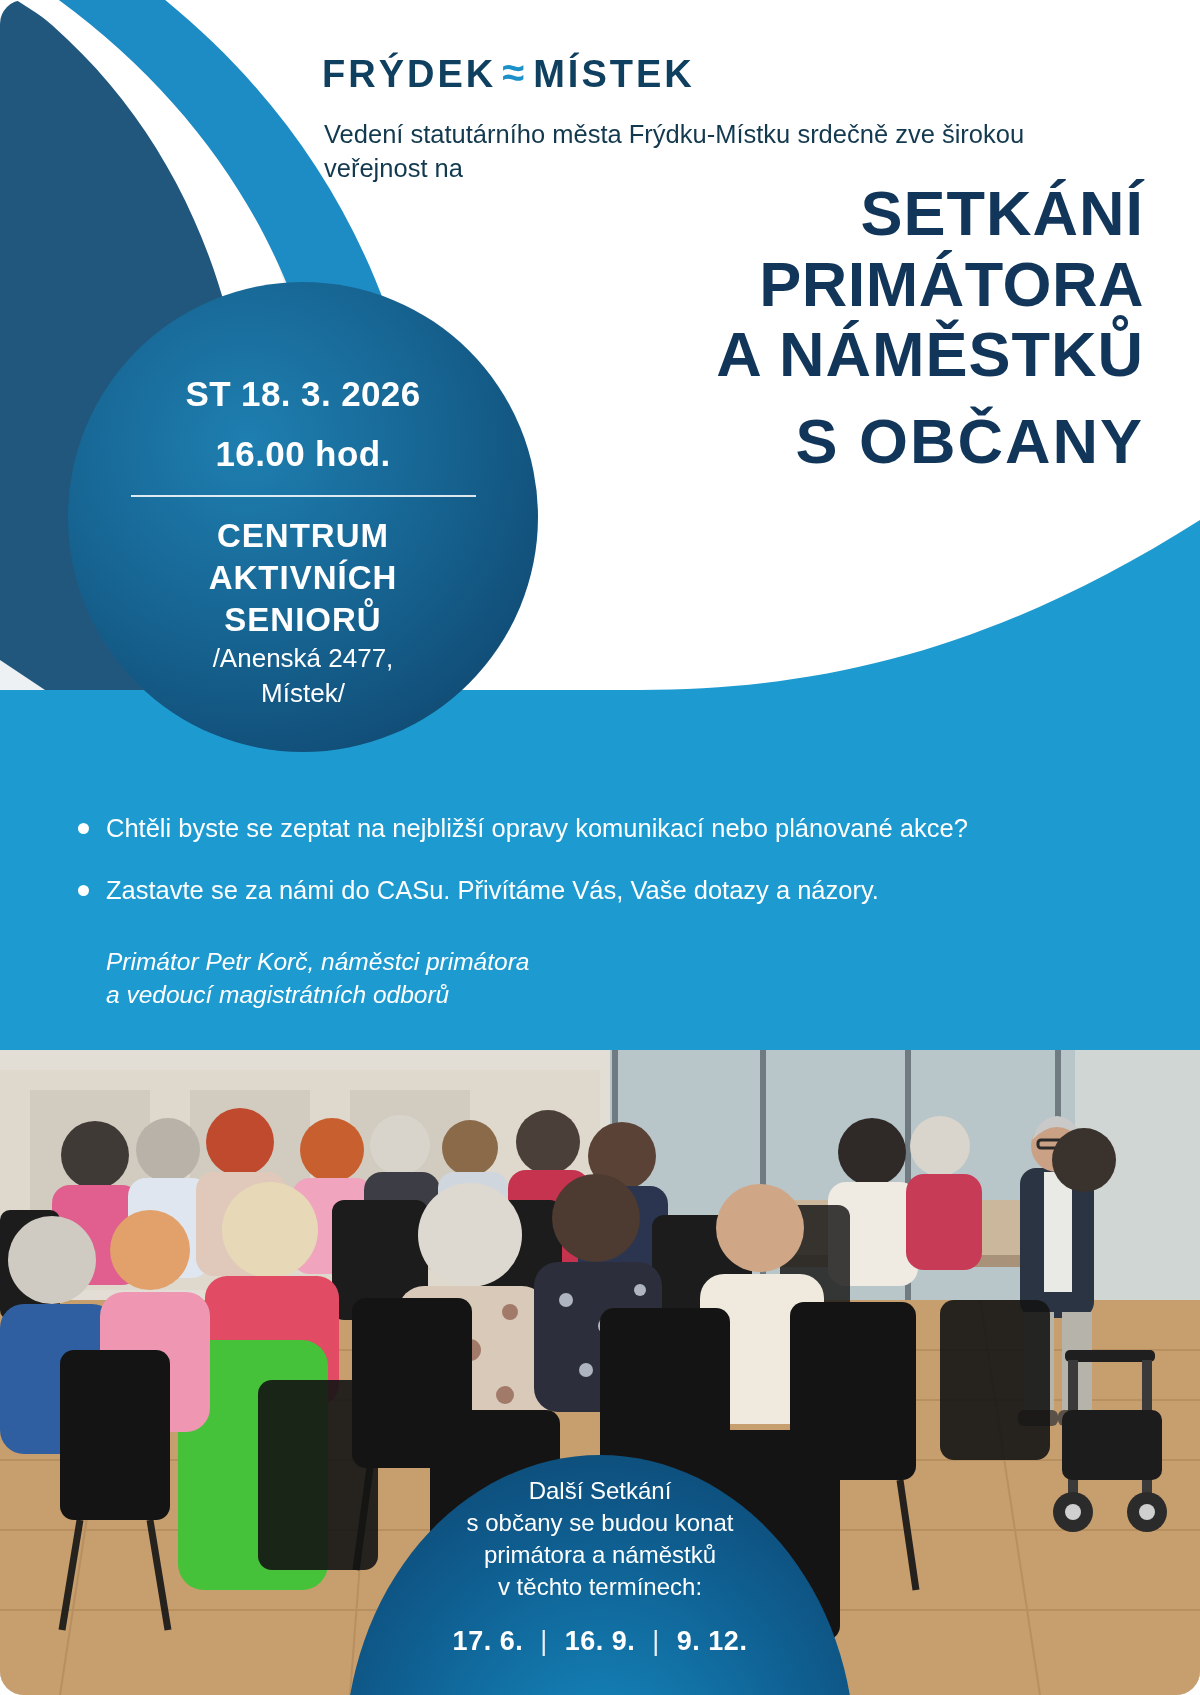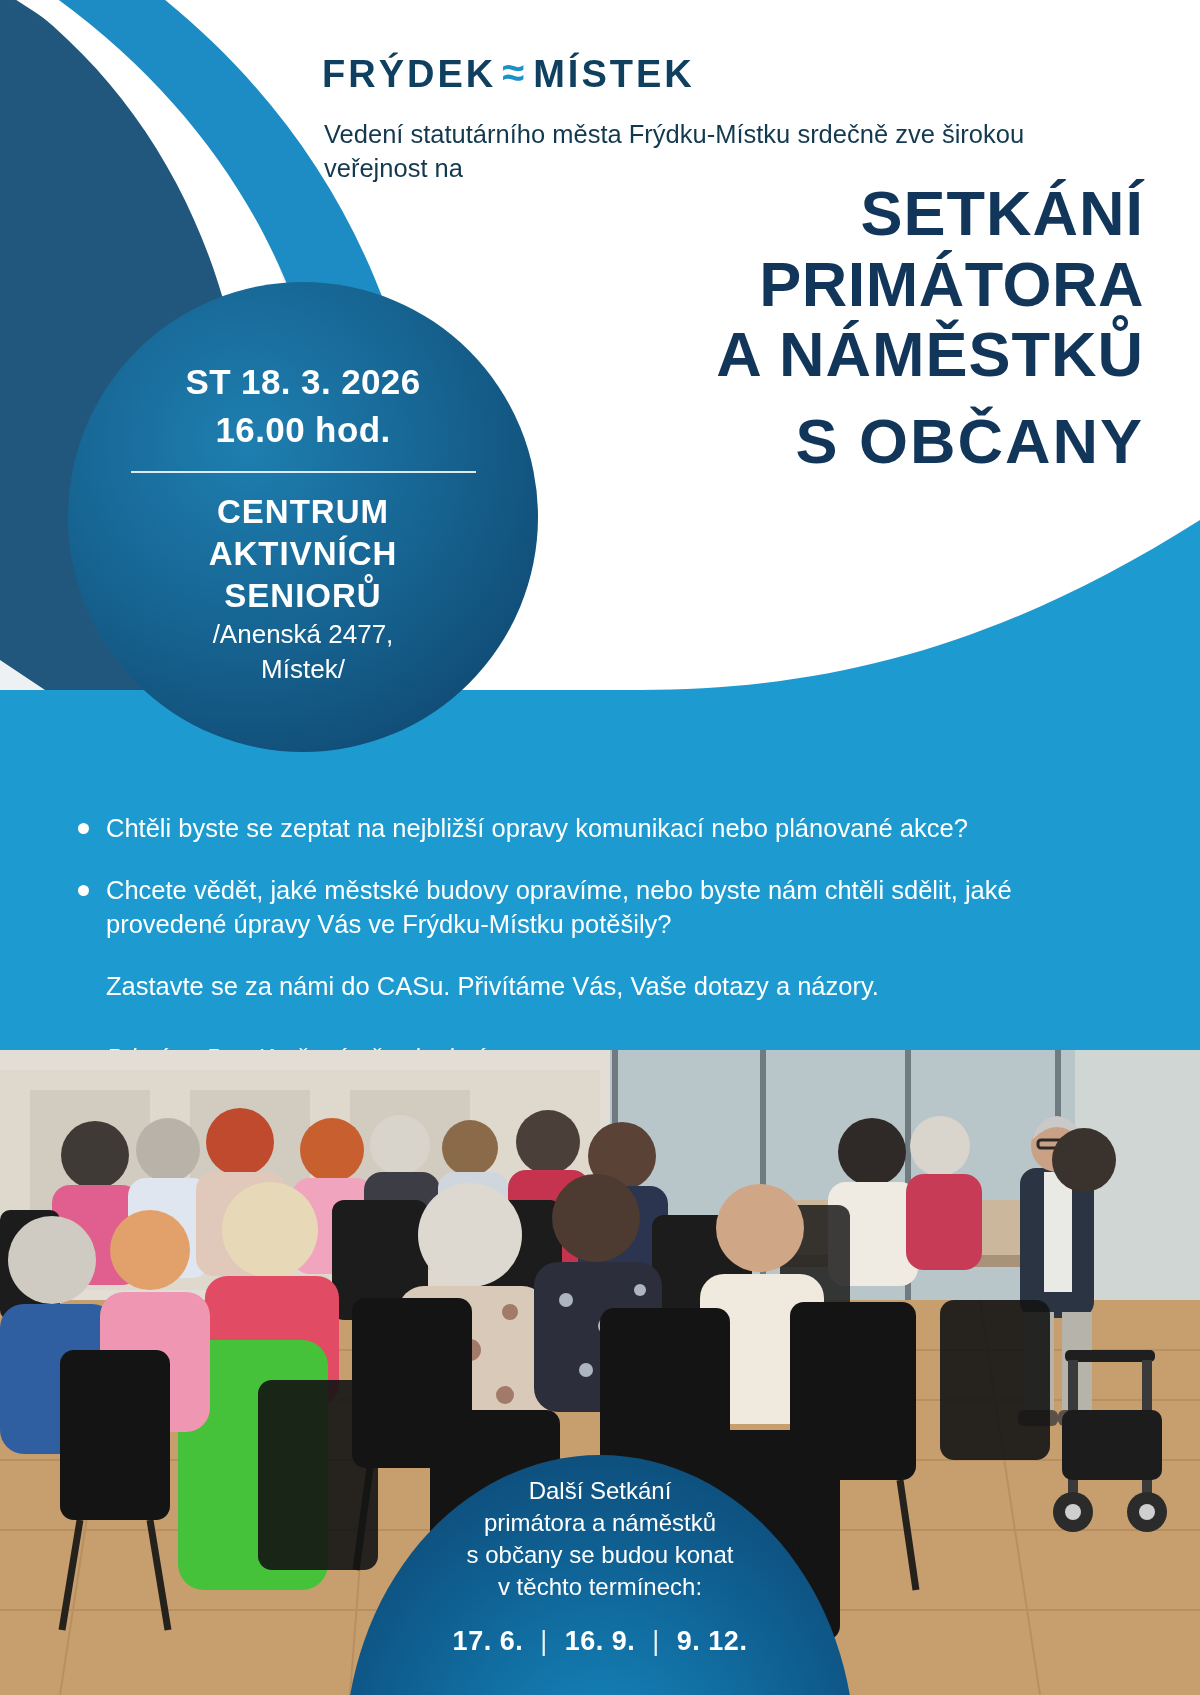--- a/index.html
+++ b/index.html
@@ -9,20 +9,21 @@
   }
   body {
     font-family: "Liberation Sans", sans-serif;
   }
   .poster {
     position: relative;
     width: 1200px;
     height: 1695px;
     overflow: hidden;
     background: #ffffff;
+    border-radius: 24px;
   }
 
   
   .swoosh-layer {
     position: absolute;
     inset: 0;
     overflow: hidden;
   }
 
   
@@ -84,20 +85,21 @@
     color: #ffffff;
     text-align: center;
     box-sizing: border-box;
     padding-top: 76px;
   }
   .circle .date {
     font-size: 35px;
     font-weight: bold;
     line-height: 1.38;
     letter-spacing: 0.4px;
+    margin-top: 12px;
   }
   .circle .rule {
     width: 345px;
     height: 2px;
     background: rgba(255,255,255,0.85);
     margin: 16px auto 18px auto;
   }
   .circle .venue {
     font-size: 33px;
     font-weight: bold;
@@ -252,21 +254,20 @@
     <div class="address">Místek/</div>
   </div>
 
   <div class="bullets">
     <div class="bullet">
       <span class="dot"></span>
       <span>Chtěli byste se zeptat na nejbližší opravy komunikací nebo plánované akce?</span>
     </div>
     <div class="bullet">
       <span class="dot"></span>
-      <span>Chcete vědět, jaké městské budovy opravíme, nebo byste nám chtěli sdělit, jaké provedené úpravy Vás ve Frýdku-Místku potěšily?</span>
     </div>
     <div class="para">Zastavte se za námi do CASu. Přivítáme Vás, Vaše dotazy a názory.</div>
     <div class="signature">
       <div>Primátor Petr Korč, náměstci primátora</div>
       <div>a vedoucí magistrátních odborů</div>
     </div>
   </div>
 
   <div class="photo" role="img">
     <svg width="1200" height="645" viewBox="0 0 1200 645" xmlns="http://www.w3.org/2000/svg">
@@ -450,22 +451,22 @@
         <line x1="450" y1="560" x2="436" y2="645"></line>
           <line x1="540" y1="560" x2="556" y2="645"></line>
         <line x1="716" y1="590" x2="700" y2="645"></line>
           <line x1="820" y1="590" x2="838" y2="645"></line>
       </g>
     </svg>
   </div>
 
   <div class="footer-circle">
     <div class="ftext">Další Setkání</div>
+    <div class="ftext">s občany se budou konat</div>
     <div class="ftext">primátora a náměstků</div>
-    <div class="ftext">s občany se budou konat</div>
     <div class="ftext">v těchto termínech:</div>
     <div class="fdates">
       <span>17. 6.</span>
       <span class="sep">|</span>
       <span>16. 9.</span>
       <span class="sep">|</span>
       <span>9. 12.</span>
     </div>
   </div>
 

